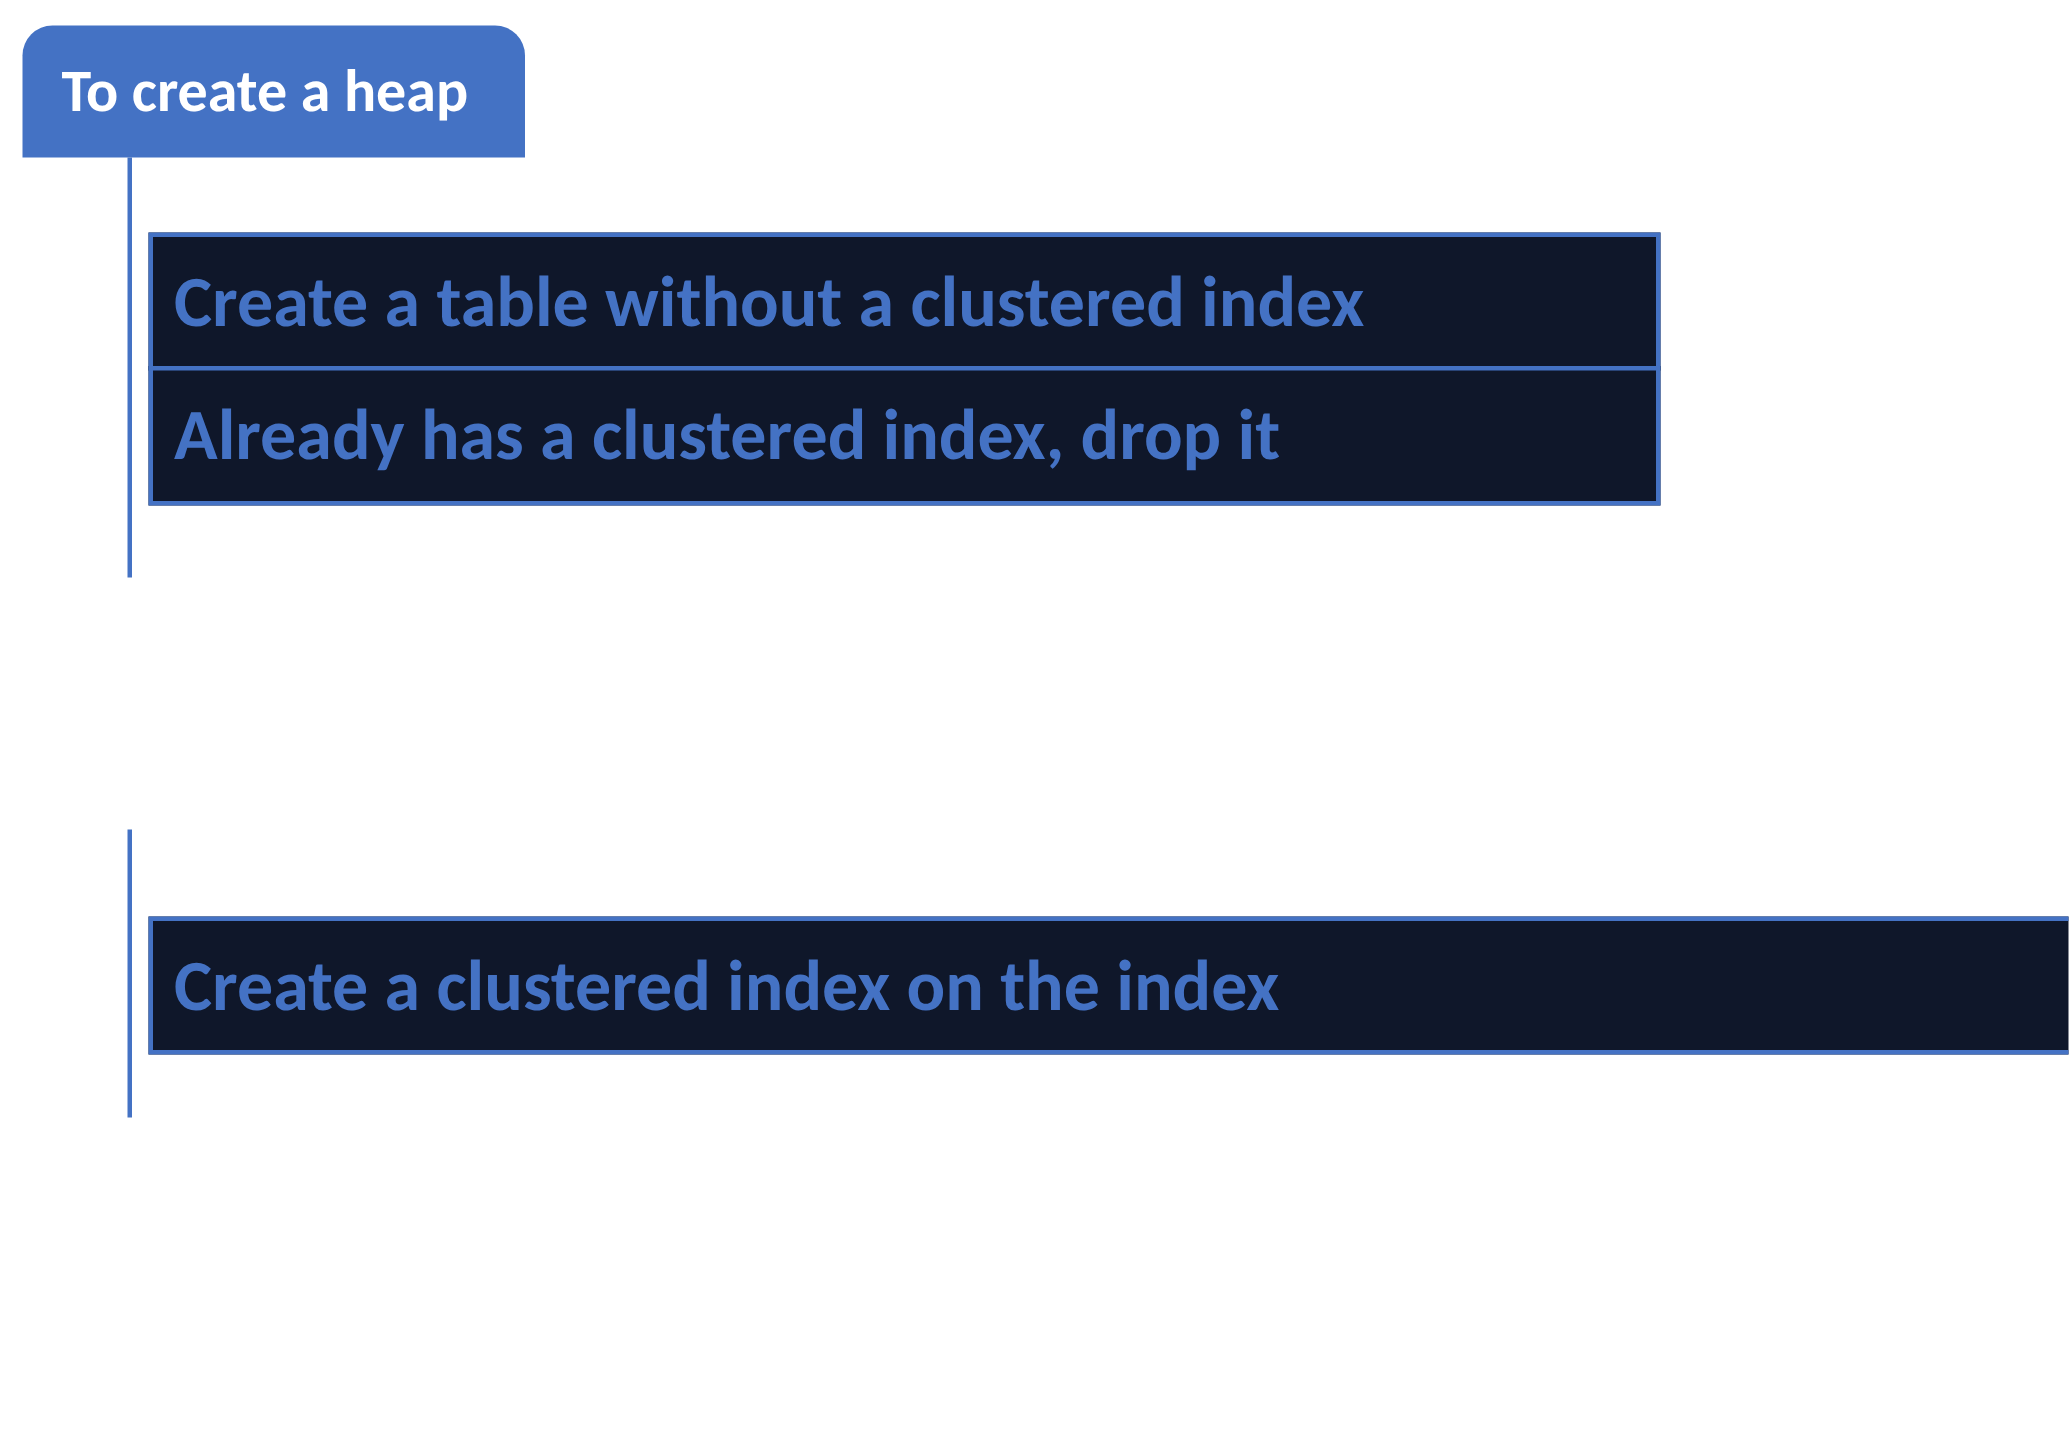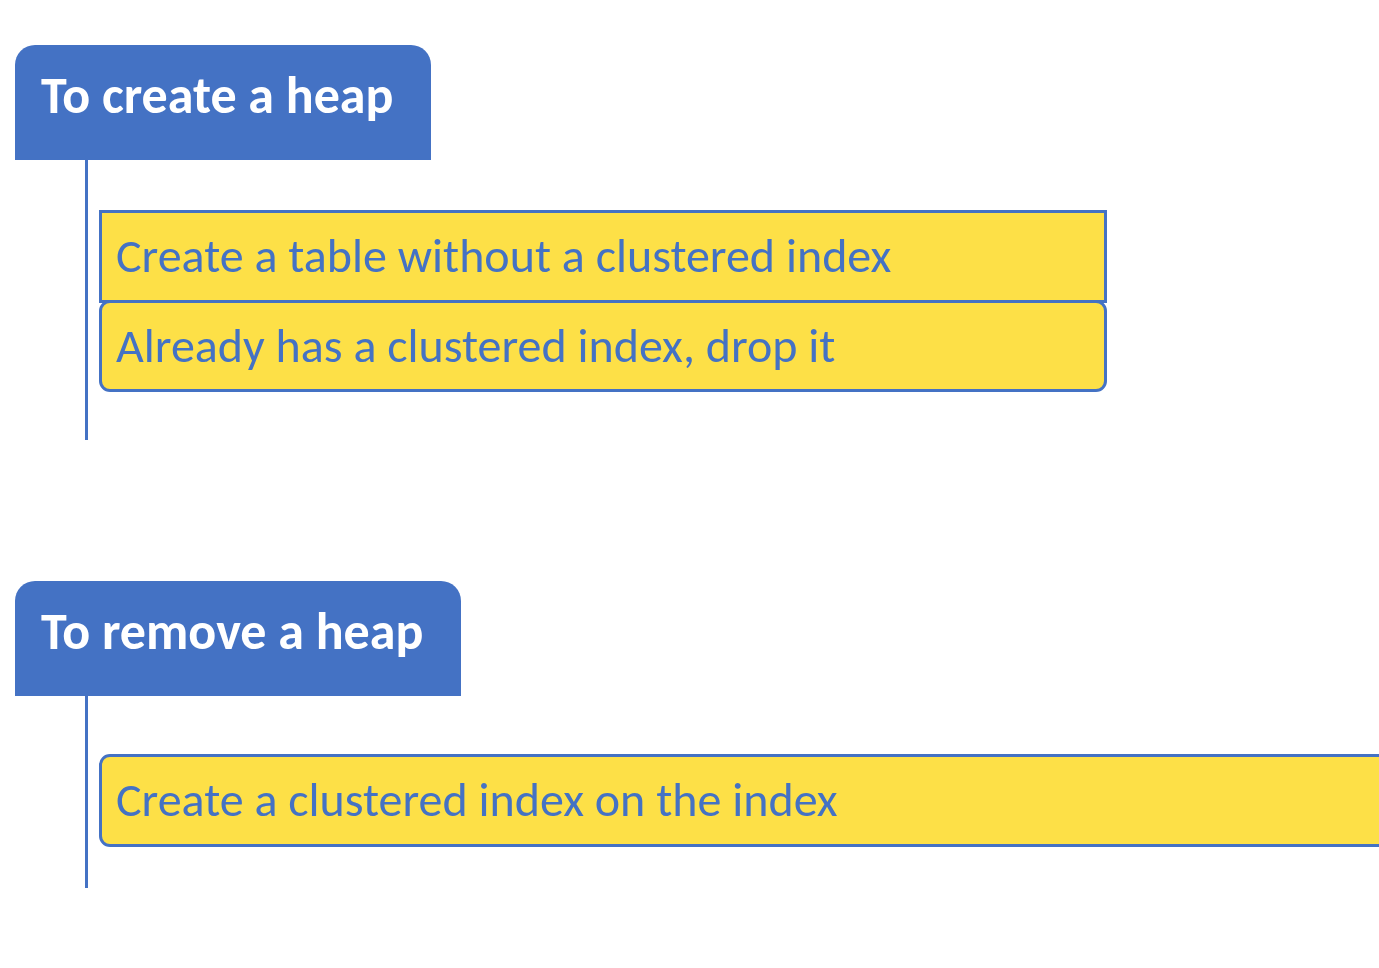--- a/index.html
+++ b/index.html
@@ -21,55 +21,53 @@
       left: 15px;
       top: 17px;
     }
     .section-2 {
       left: 15px;
       top: 553px;
     }
     .header-box {
       background: #4472C4;
       color: #fff;
-      font-size: 52px;
+      font-size: 40px;
       font-weight: bold;
-      padding: 22px 38px 36px 26px;
+      padding: 22px 38px 22px 26px;
       border-radius: 20px 20px 0 0;
       display: inline-block;
       line-height: 1.1;
-      margin-top: 28px;
     }
     .connector-wrap {
       position: relative;
     }
     .v-line {
       position: absolute;
       left: 70px;
       top: 0;
       width: 3px;
       background: #4472C4;
     }
     .items-container {
       padding-left: 84px;
       padding-top: 50px;
     }
     .item-box {
       border: 3px solid #4472C4;
       color: #4472C4;
       font-size: 48px;
-      font-weight: normal;
+      font-weight: bold;
       padding: 18px 26px 18px 14px;
-      background: #fde047;
+      background: #0f172a;
       line-height: 1.05;
       margin-bottom: -3px;
     }
     .item-box:last-child {
       margin-bottom: 0;
-      border-radius: 11px;
     }
     
     .section-1 .item-box {
       width: 1008px;
     }
     .section-2 .items-container {
       padding-top: 58px;
     }
     .section-2 .item-box {
       width: 1290px;
@@ -95,23 +93,20 @@
         <span>Create a table without a clustered index</span>
       </div>
       <div class="item-box">
         <span>Already has a clustered index, drop it</span>
       </div>
     </div>
   </div>
 </div>
 
 <div class="section section-2">
-  <div class="header-box">
-    <span>To remove a heap</span>
-  </div>
   <div class="connector-wrap">
     <div class="v-line v-line-2"></div>
     <div class="items-container">
       <div class="item-box">
         <span>Create a clustered index on the index</span>
       </div>
     </div>
   </div>
 </div>
 

